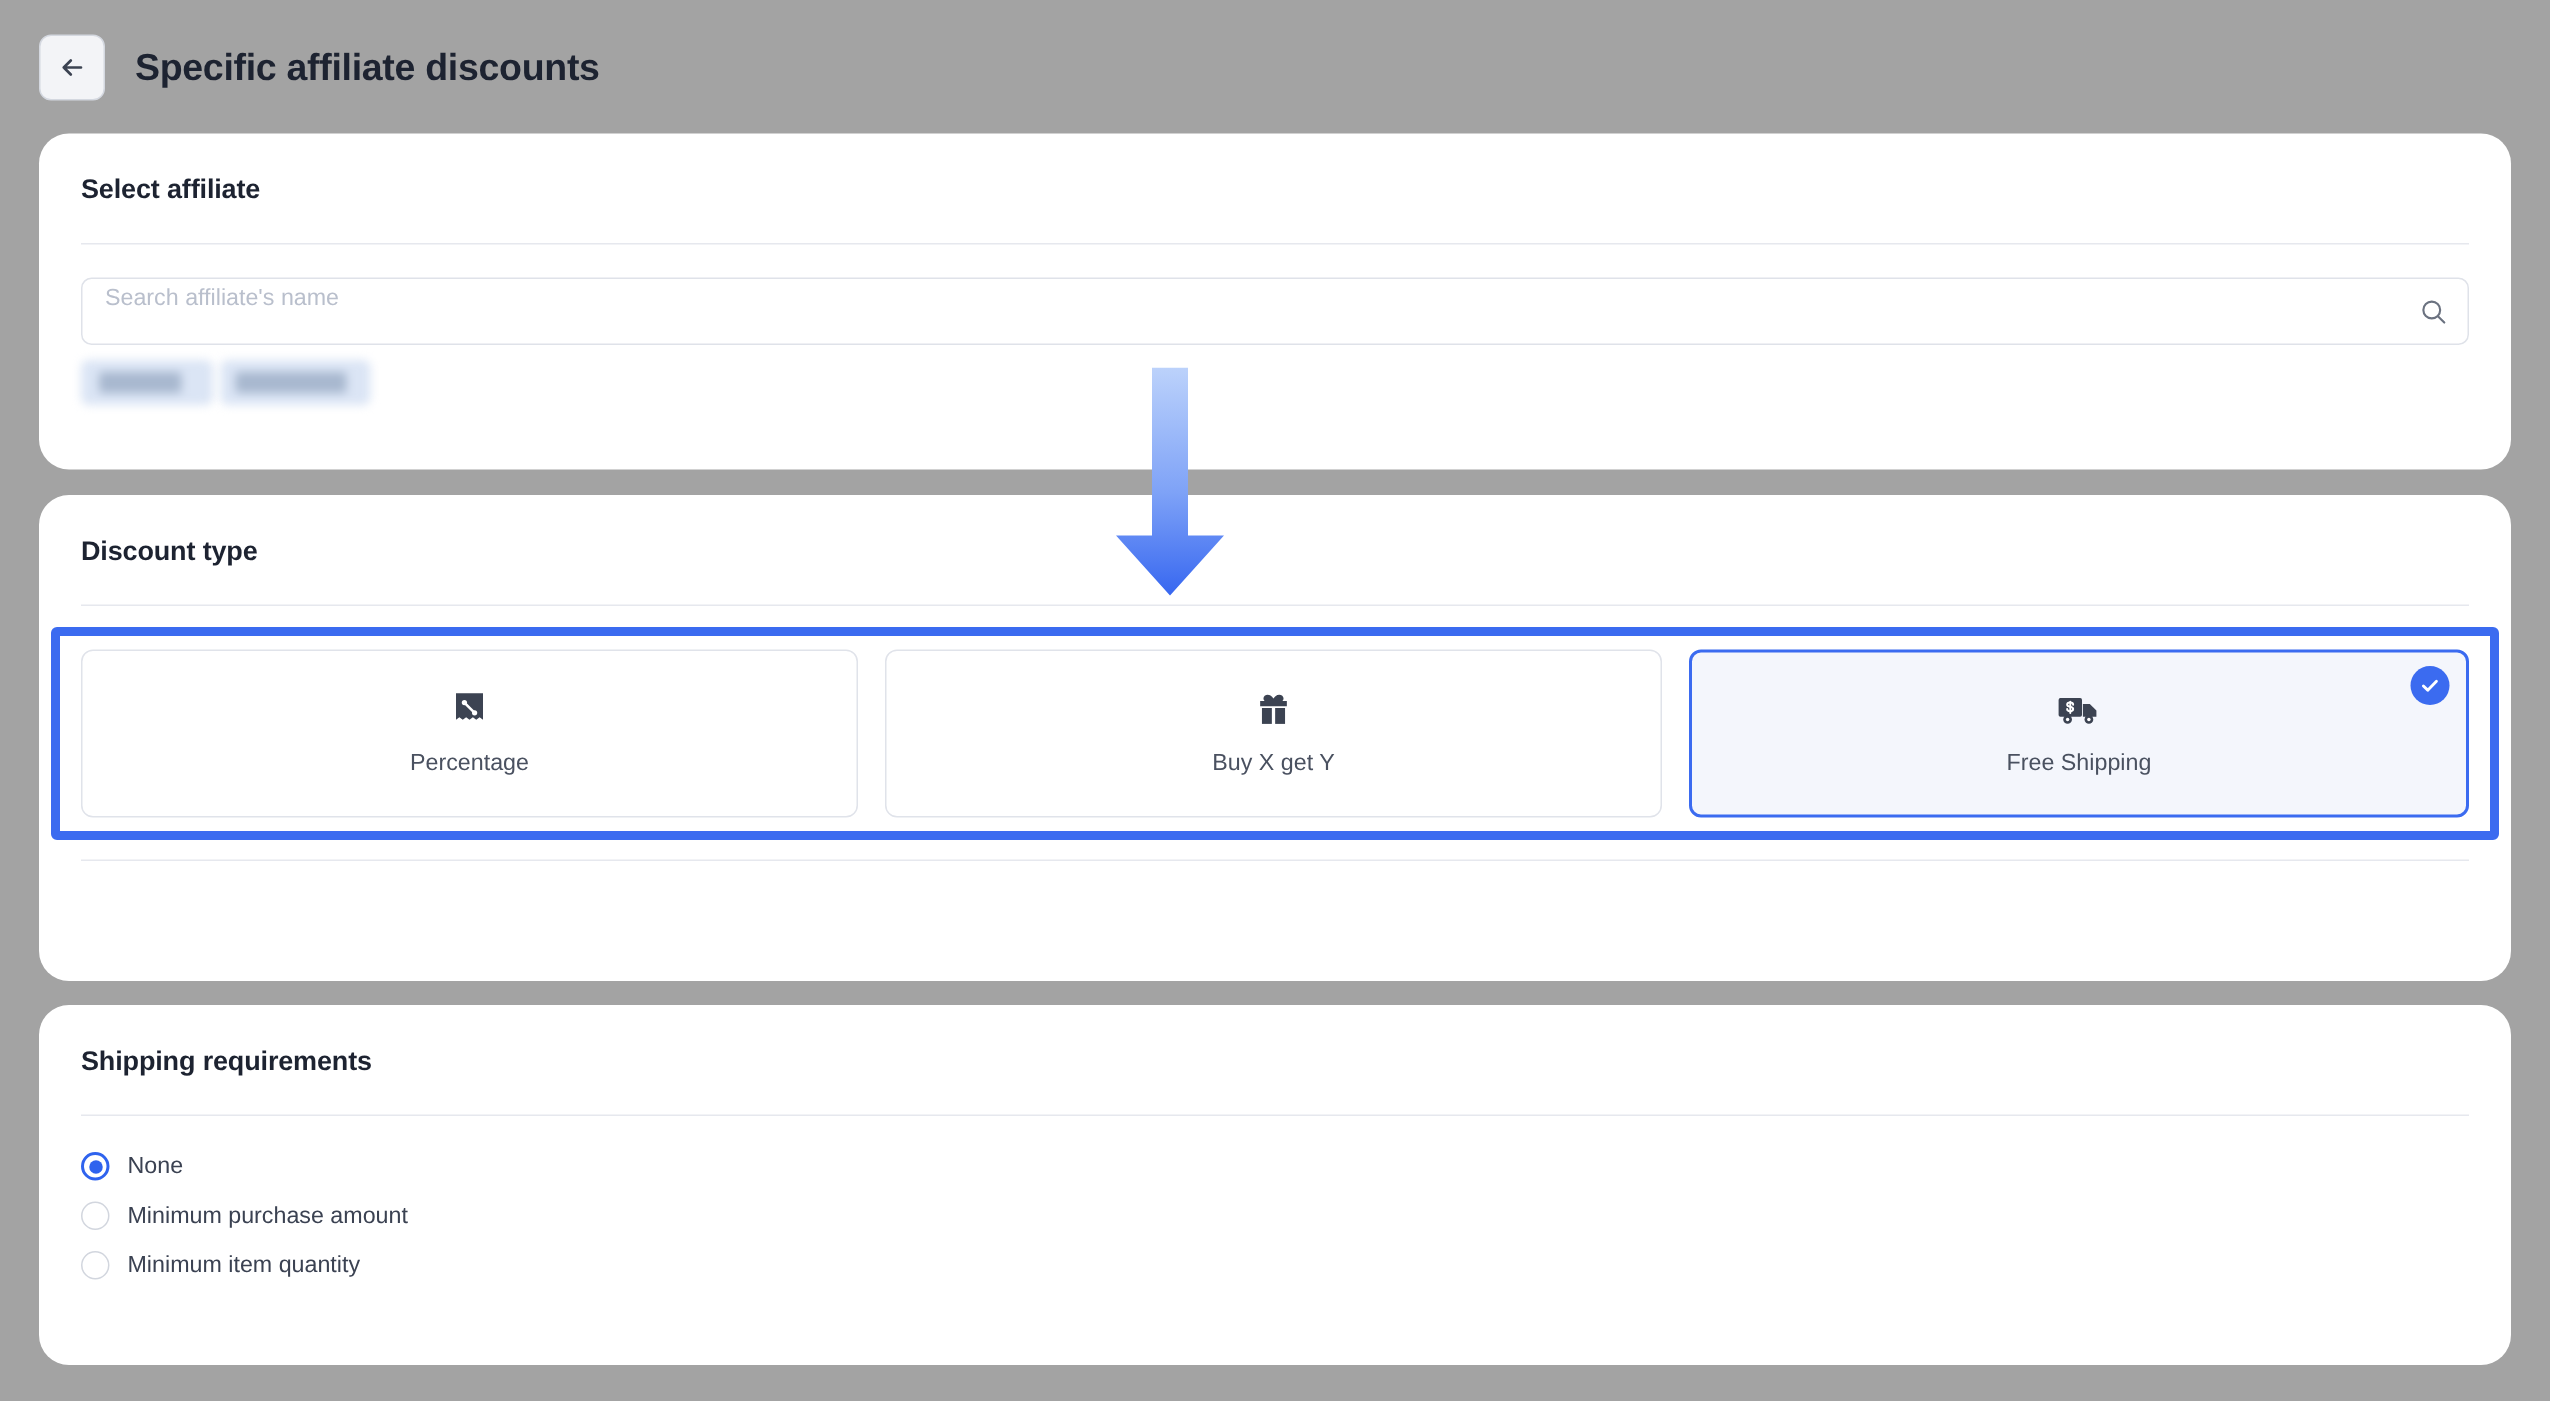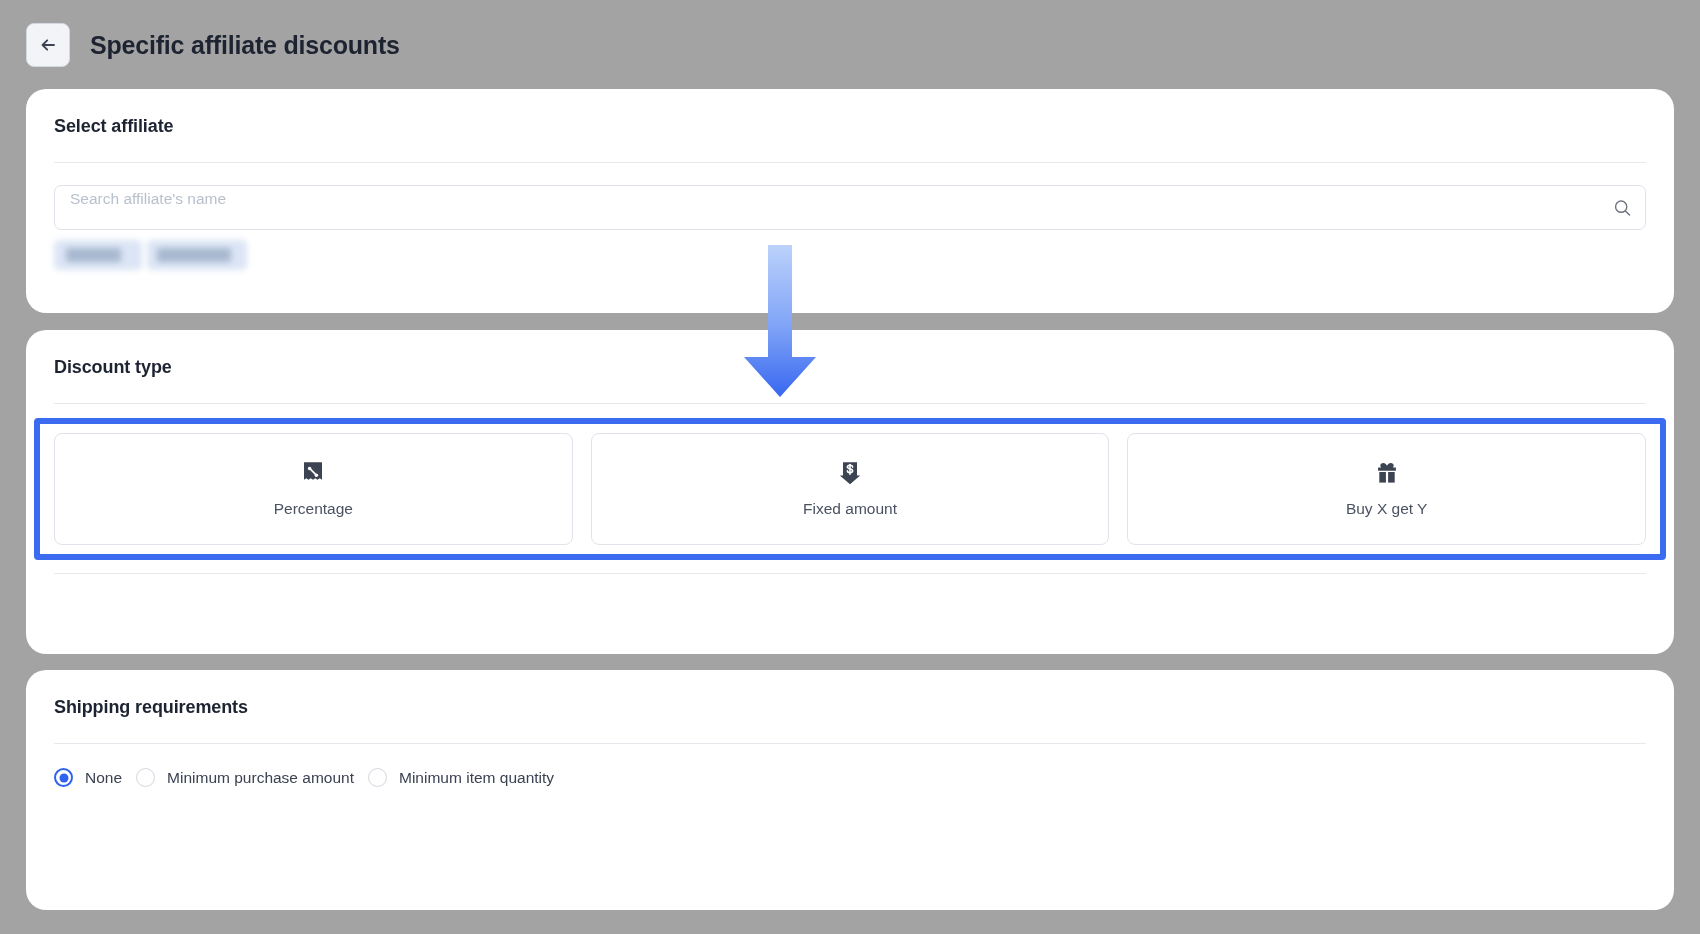--- a/index.html
+++ b/index.html
@@ -186,21 +186,21 @@
     background: #3b6bf0;
     display: flex;
     align-items: center;
     justify-content: center;
   }
 
   
   .radio-list {
     margin: 24px 0 0 28px;
     display: flex;
-    flex-direction: row;
+    flex-direction: column;
     gap: 14px;
   }
   .radio-row {
     display: flex;
     align-items: center;
     gap: 12px;
     cursor: pointer;
   }
   .radio {
     width: 19px;
@@ -282,42 +282,52 @@
           <svg width="24" height="26" viewBox="0 0 24 26" fill="none">
             <path d="M3 2.2h18v17.6l-2.25-1.6-2.25 1.6-2.25-1.6-2.25 1.6-2.25-1.6L7.5 19.8 5.25 18.2 3 19.8V2.2z" fill="#3c4352"></path>
             <path d="M8.4 8.2l7.2 7.2" stroke="#ffffff" stroke-width="1.7" stroke-linecap="round"></path>
             <circle cx="8.6" cy="8.4" r="1.75" fill="#ffffff"></circle>
             <circle cx="15.4" cy="15.2" r="1.75" fill="#ffffff"></circle>
           </svg>
         </span>
         <div class="card-label">Percentage</div>
       </div>
 
-      <div class="card">
-        <span class="card-icon">
-          <svg width="24" height="26" viewBox="0 0 24 26" fill="none">
-            <path d="M5 2.2h14v13.4h3.2L12 24.2 1.8 15.6H5V2.2z" fill="#3c4352"></path>
-            <path d="M12 4.6v9.6" stroke="#ffffff" stroke-width="1.6" stroke-linecap="round"></path>
-            <path d="M14.6 7.1c0-1.1-1.2-1.9-2.6-1.9s-2.6.8-2.6 1.9 1.1 1.5 2.6 1.8 2.6.8 2.6 1.9-1.2 1.9-2.6 1.9-2.6-.8-2.6-1.9" stroke="#ffffff" stroke-width="1.6" stroke-linecap="round" stroke-linejoin="round" fill="none"></path>
-          </svg>
-        </span>
-        <div class="card-label">Fixed amount</div>
-      </div>
 
       <div class="card">
         <span class="card-icon">
           <svg width="26" height="24" viewBox="0 0 26 24" fill="none">
             <path d="M9.2 2.1c-1.6 0-2.9 1.1-2.9 2.5 0 .7.3 1.3.8 1.8H4.1v3.4h17.8V6.4h-3c.5-.5.8-1.1.8-1.8 0-1.4-1.3-2.5-2.9-2.5-1.7 0-3.1 1.3-3.8 2.6-.7-1.3-2.1-2.6-3.8-2.6z" fill="#3c4352"></path>
             <rect x="5.3" y="11" width="6.6" height="10.6" fill="#3c4352"></rect>
             <rect x="14.1" y="11" width="6.6" height="10.6" fill="#3c4352"></rect>
           </svg>
         </span>
         <div class="card-label">Buy X get Y</div>
       </div>
 
+      <div class="card selected">
+        <span class="card-icon">
+          <svg width="30" height="22" viewBox="0 0 30 22" fill="none">
+            <rect x="1.4" y="3.4" width="15.6" height="12.4" rx="1.2" fill="#3c4352"></rect>
+            <path d="M17.6 7.4h4.6l4.4 4.3v4.1h-9V7.4z" fill="#3c4352"></path>
+            <circle cx="7.4" cy="17.6" r="2.9" fill="#3c4352"></circle>
+            <circle cx="7.4" cy="17.6" r="1.15" fill="#ffffff"></circle>
+            <circle cx="21.6" cy="17.6" r="2.9" fill="#3c4352"></circle>
+            <circle cx="21.6" cy="17.6" r="1.15" fill="#ffffff"></circle>
+            <path d="M9.2 5.8v7.6" stroke="#ffffff" stroke-width="1.3" stroke-linecap="round"></path>
+            <path d="M11.1 7.8c0-.85-.95-1.45-2-1.45s-2 .6-2 1.45.85 1.15 2 1.4 2 .6 2 1.45-.95 1.45-2 1.45-2-.6-2-1.45" stroke="#ffffff" stroke-width="1.3" stroke-linecap="round" stroke-linejoin="round" fill="none"></path>
+          </svg>
+        </span>
+        <div class="card-label">Free Shipping</div>
+        <span class="check-badge">
+          <svg width="14" height="14" viewBox="0 0 14 14" fill="none">
+            <path d="M2.6 7.3L5.5 10.1L11.3 4.2" stroke="#ffffff" stroke-width="1.9" stroke-linecap="round" stroke-linejoin="round"></path>
+          </svg>
+        </span>
+      </div>
 
     </div>
 
     <div class="divider" style="position:absolute; top:243px; left:0; right:0; margin:0 28px;"></div>
   </div>
 
   <div class="panel" id="panel-req">
     <div class="panel-title">Shipping requirements</div>
     <div class="divider"></div>
 

